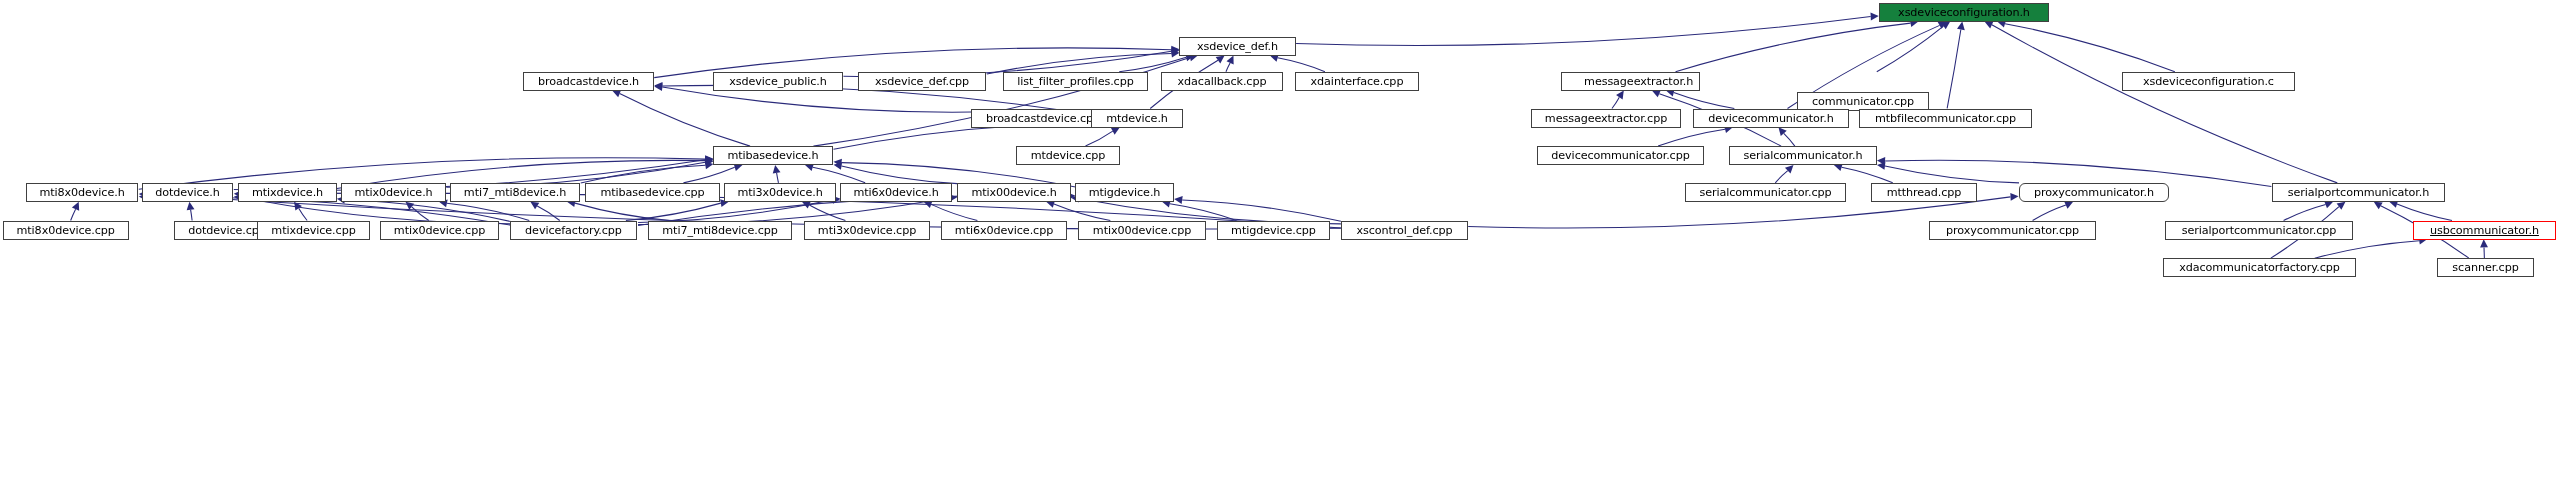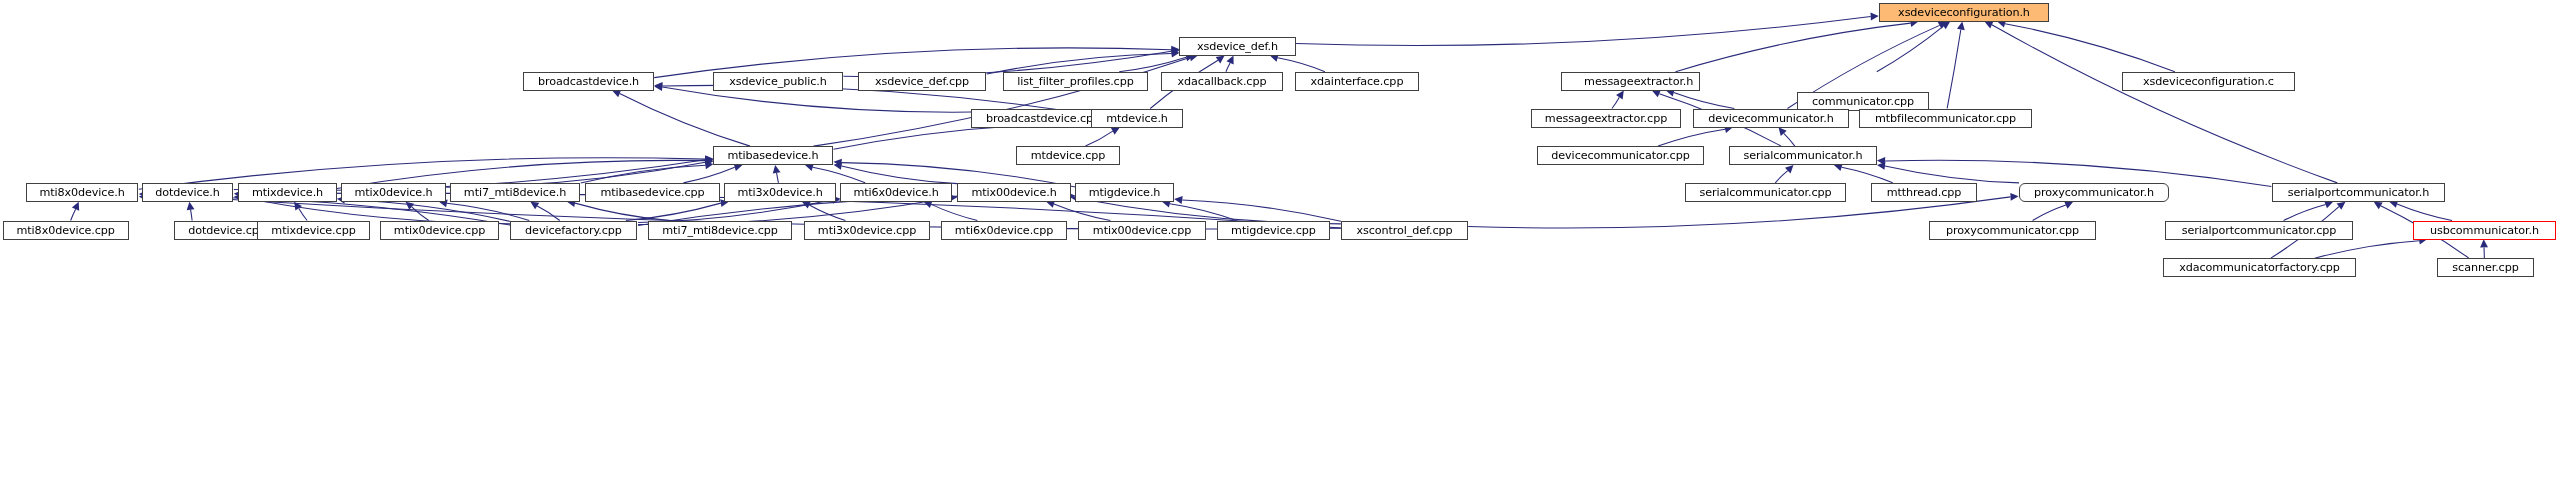--- a/index.html
+++ b/index.html
@@ -34,21 +34,21 @@
     background: #ffffff;
     color: #000000;
     font-size: 11.2px;
     line-height: 1;
     white-space: nowrap;
     letter-spacing: -0.1px;
     padding: 0 3.6px;
     z-index: 5;
   }
   .node.root {
-    background: #fdba74;
+    background: #15803d;
     border-color: #404040;
   }
   .node.highlight {
     border-color: #ff0000;
     background: #ffffff;
   }
 </style>
 </head>
 <body>
 
@@ -234,18 +234,18 @@
       <div class="node" style="left: 380px; top: 221px; width: 119px;">mtix0device.cpp</div>
       <div class="node" style="left: 510px; top: 221px; width: 127px;">devicefactory.cpp</div>
       <div class="node" style="left: 648px; top: 221px; width: 144px;">mti7_mti8device.cpp</div>
       <div class="node" style="left: 804px; top: 221px; width: 126px;">mti3x0device.cpp</div>
       <div class="node" style="left: 941px; top: 221px; width: 126px;">mti6x0device.cpp</div>
       <div class="node" style="left: 1078px; top: 221px; width: 128px;">mtix00device.cpp</div>
       <div class="node" style="left: 1217px; top: 221px; width: 113px;">mtigdevice.cpp</div>
       <div class="node" style="left: 1341px; top: 221px; width: 127px;">xscontrol_def.cpp</div>
       <div class="node" style="left: 1929px; top: 221px; width: 167px;">proxycommunicator.cpp</div>
       <div class="node" style="left: 2165px; top: 221px; width: 188px;">serialportcommunicator.cpp</div>
-      <div class="node highlight" style="left: 2413px; top: 221px; width: 143px;">usbcommunicator.h</div>
+      <div class="node highlight" style="left: 2413px; top: 221px; width: 143px; text-decoration: underline;">usbcommunicator.h</div>
       <div class="node" style="left: 2163px; top: 258px; width: 193px;">xdacommunicatorfactory.cpp</div>
       <div class="node" style="left: 2437px; top: 258px; width: 97px;">scanner.cpp</div>
     </div>
 </div>
 
 
 </body></html>

